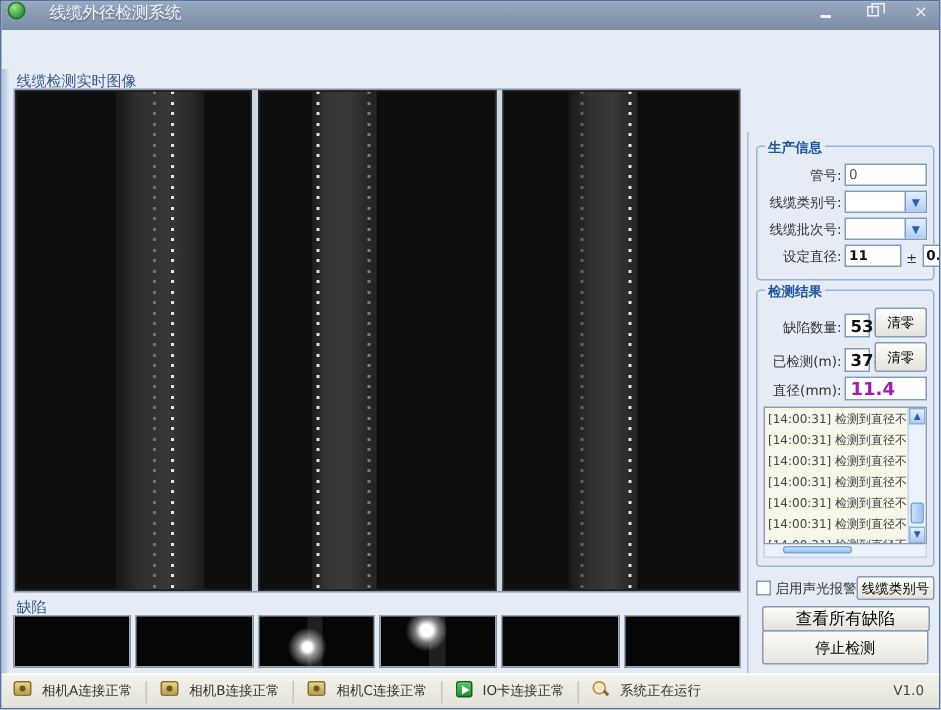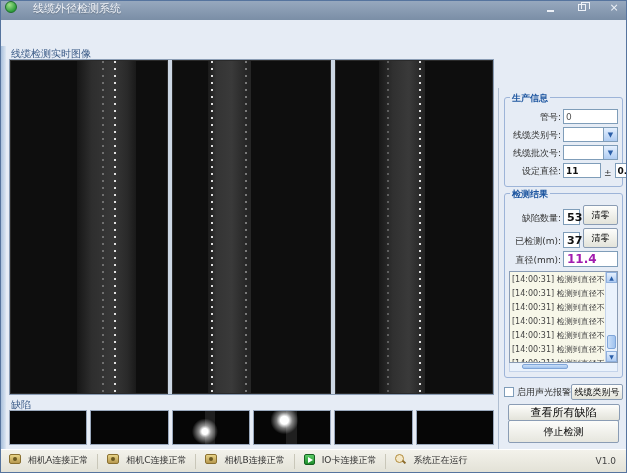--- a/index.html
+++ b/index.html
@@ -289,25 +289,25 @@
     <button class="stop-btn">停止检测</button>
   </div>
 
   <div class="statusbar">
     <div class="sitem">
       <span class="cam-icon"></span>
       <span>相机A连接正常</span>
     </div>
     <div class="sitem">
       <span class="cam-icon"></span>
-      <span>相机C连接正常</span>
+      <span>相机B连接正常</span>
     </div>
     <div class="sitem">
       <span class="cam-icon"></span>
-      <span>相机B连接正常</span>
+      <span>相机C连接正常</span>
     </div>
     <div class="sitem">
       <span class="io-icon"></span>
       <span>IO卡连接正常</span>
     </div>
     <div class="sitem" style="border-right:none;">
       <span class="mag-icon"></span>
       <span>系统正在运行</span>
     </div>
     <div class="version">V1.0</div>

